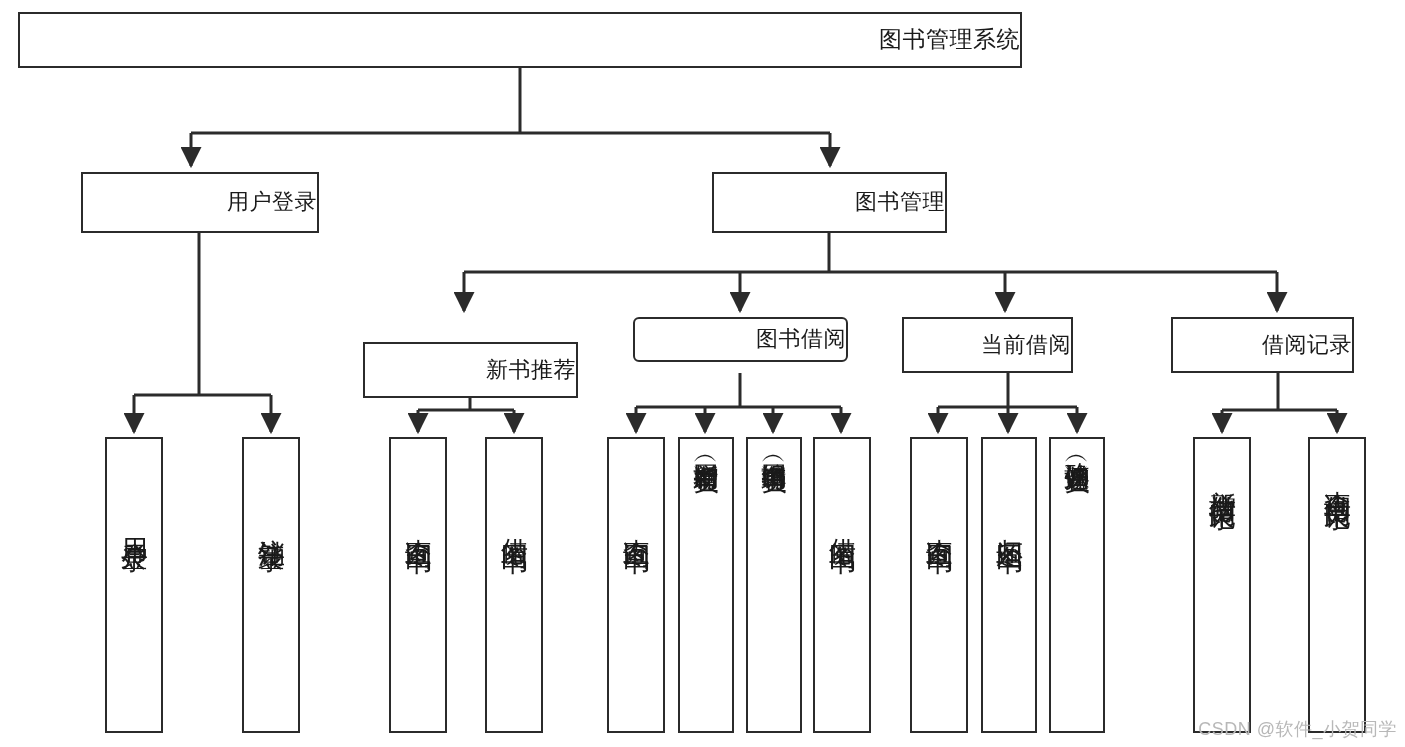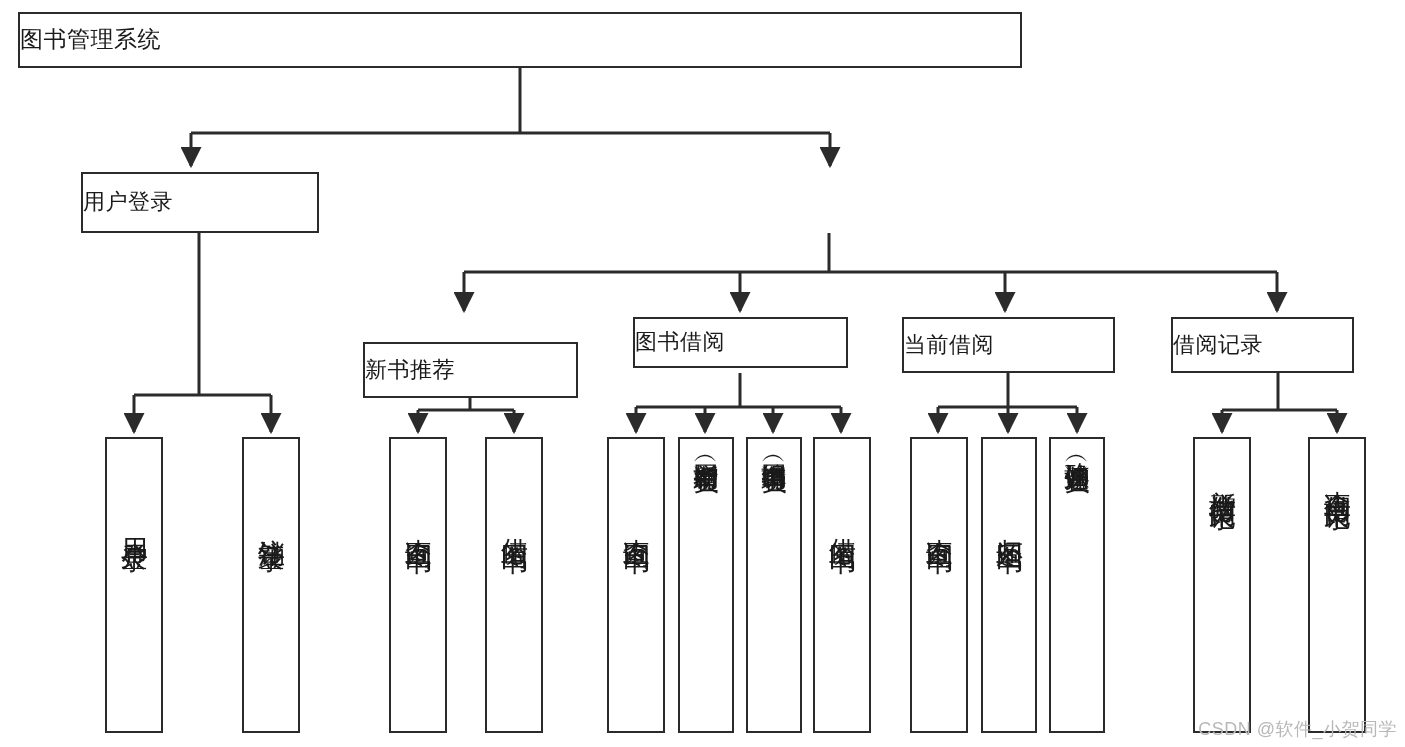--- a/index.html
+++ b/index.html
@@ -27,21 +27,21 @@
     width: 1405px;
     height: 747px;
   }
   .node {
     position: absolute;
     box-sizing: border-box;
     background: #ffffff;
     border: 2px solid #2b2b2b;
     display: flex;
     align-items: center;
-    justify-content: flex-start;
+    justify-content: flex-end;
     color: #1a1a1a;
   }
   .node .label {
     display: block;
     text-align: center;
     line-height: 1.12;
     letter-spacing: 0.5px;
   }
   .node-h .label {
     writing-mode: horizontal-tb;
@@ -133,28 +133,31 @@
     </g>
   </svg>
 
   <div class="node node-h node-root" style="left:18px; top:12px; width:1004px; height:56px;">
     <span class="label">图书管理系统</span>
   </div>
 
   <div class="node node-h" style="left:81px; top:172px; width:238px; height:61px;">
     <span class="label">用户登录</span>
   </div>
+  <div class="node node-h" style="left:712px; top:172px; width:235px; height:61px;">
+    <span class="label">图书管理</span>
+  </div>
 
   <div class="node node-h" style="left:363px; top:317px; width:215px; height:56px;margin-top:25px;">
     <span class="label">新书推荐</span>
   </div>
-  <div class="node node-h" style="left:633px; top:317px; width:215px; height:51px;">
+  <div class="node node-h" style="left:633px; top:317px; width:215px; height:45px;border-radius:6px;">
     <span class="label">图书借阅</span>
   </div>
-  <div class="node node-h" style="left:902px; top:317px; width:213px; height:56px;">
+  <div class="node node-h" style="left:902px; top:317px; width:171px; height:56px;">
     <span class="label">当前借阅</span>
   </div>
   <div class="node node-h" style="left:1171px; top:317px; width:183px; height:56px;">
     <span class="label">借阅记录</span>
   </div>
 
   <div class="node node-v" style="left:105px; top:437px; width:58px; height:296px; padding-top:78px;">
     <span class="label">用户登录</span>
   </div>
   <div class="node node-v" style="left:242px; top:437px; width:58px; height:296px; padding-top:78px;">

